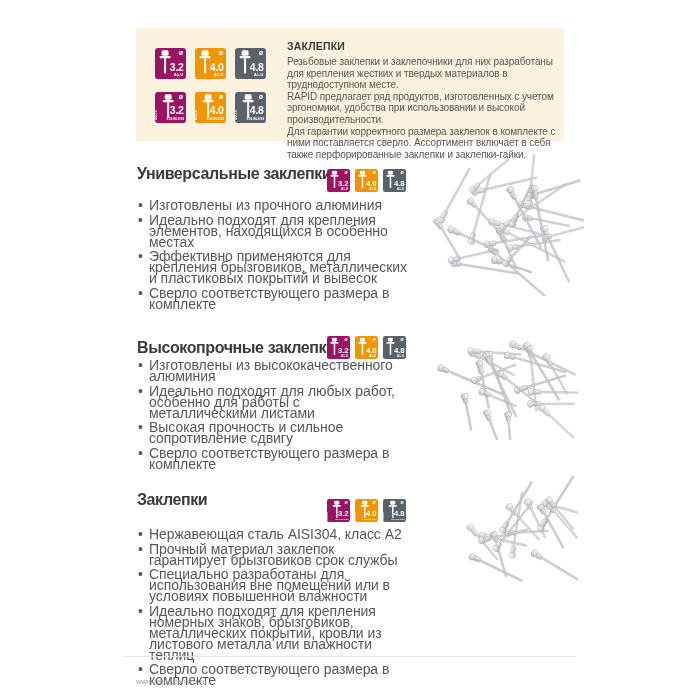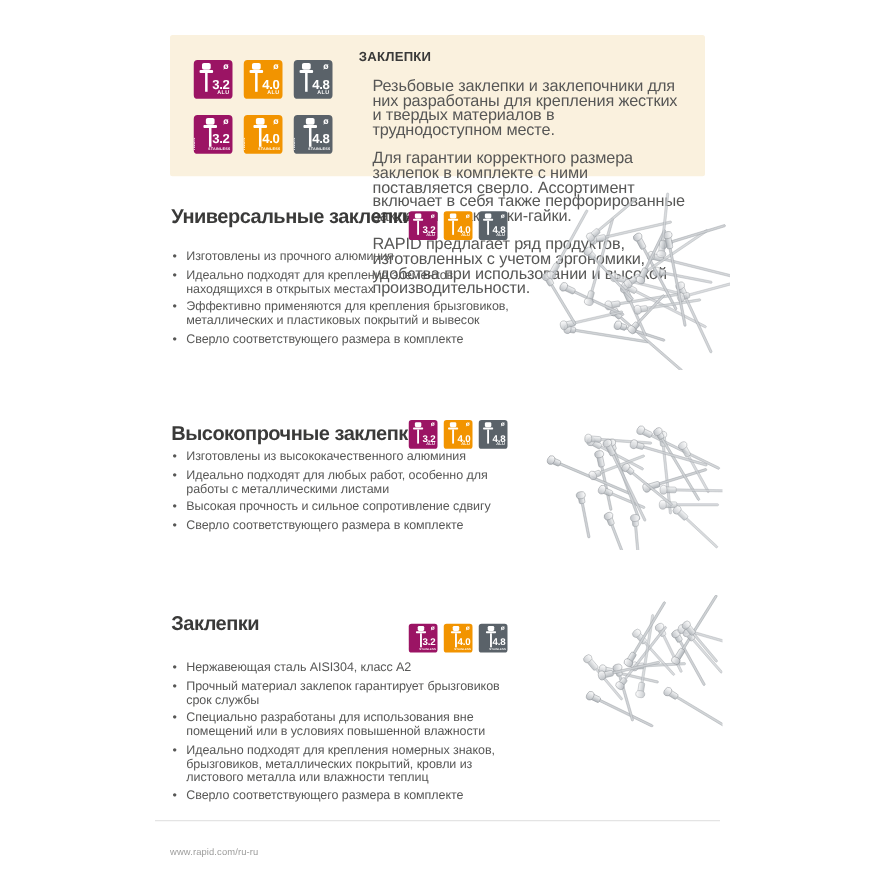--- a/index.html
+++ b/index.html
@@ -4,39 +4,39 @@
 <style>
   html,body{margin:0;padding:0}
   body{width:700px;height:700px;background:#fff;font-family:"Liberation Sans",sans-serif;position:relative;overflow:hidden}
   .page{position:absolute;inset:0;background:#ffffff}
 
   
   .panel{position:absolute;left:136px;top:28px;width:428px;height:113px;border-radius:2px}
   .badges-grid{position:absolute;left:19px;top:20px;display:grid;grid-template-columns:repeat(3,31px);grid-auto-rows:31px;gap:13px 9px}
   .intro-text{position:absolute;left:151px;top:12px;width:274px}
   .intro-title{font-size:10.5px;font-weight:bold;margin:0 0 4px;color:#3a3a39;letter-spacing:.2px}
-  .intro-p{margin:11px;font-size:13px;line-height:11.6px;color:#575756;letter-spacing:-.1px}
+  .intro-p{margin:0;font-size:10px;line-height:11.6px;color:#575756;letter-spacing:-.1px}
 
   
   .badge{position:relative;display:inline-block;vertical-align:top}
   .b-in{position:absolute;left:0;top:0;width:40px;height:40px;border-radius:4px;transform-origin:0 0;color:#fff;overflow:hidden}
   .b-in .rivet-glyph{position:absolute;top:2px;left:4px}
   .b-stain .rivet-glyph{left:8px}
   .b-in .dia{position:absolute;right:4px;top:2px;font-size:9px;font-weight:bold;line-height:9px}
   .b-in .num{position:absolute;right:3px;bottom:8px;font-size:13.5px;font-weight:bold;letter-spacing:-.3px;line-height:13px}
   .b-stain .num{bottom:9px}
   .b-in .mat{position:absolute;right:3px;bottom:3px;font-size:5.5px;font-weight:bold;letter-spacing:.5px;line-height:5.5px}
   .b-in .stain{position:absolute;right:2px;bottom:3px;font-size:3.8px;font-weight:bold;letter-spacing:.25px;line-height:4px}
   .b-in .inox{position:absolute;left:3px;bottom:4px;font-size:4.8px;font-weight:bold;letter-spacing:.3px;line-height:5px;transform:rotate(-90deg);transform-origin:left bottom;white-space:nowrap}
 
   
   .sec-title{position:absolute;left:137px;font-size:16px;font-weight:bold;color:#3a3a39;line-height:19px;letter-spacing:-.4px}
   .sec-badges{position:absolute;left:327px;display:flex;gap:5px;height:23px}
   .sec-bullets{position:absolute;left:138px;width:270px}
-  .bullet{display:flex;font-size:10px;line-height:11px;color:#575756;margin-bottom:3.5px;letter-spacing:-.05px}
+  .bullet{display:flex;font-size:14px;line-height:11px;color:#575756;margin-bottom:3.5px;letter-spacing:-.05px}
   .bullet::before{content:"\2022";flex:0 0 11px;color:#575756}
   .pile{position:absolute}
 
   
   .footer-line{position:absolute;left:124px;top:656px;width:452px;border-top:1px solid #e4e4e4;height:0}
   .footer-url{position:absolute;left:136px;top:677px;font-size:7.5px;color:#9d9d9c;text-decoration:none;letter-spacing:.1px}
 </style>
 </head>
 <body>
 
@@ -118,22 +118,22 @@
             <span class="inox">INOX</span>
             <span class="stain">STAINLESS</span>
           </div>
         </div>
       </div>
     <div class="intro-text">
       <h1 class="intro-title">ЗАКЛЕПКИ</h1>
       <div>
 
       <p class="intro-p">Резьбовые заклепки и заклепочники для них разработаны для крепления жестких и твердых материалов в труднодоступном месте.</p>
+          <p class="intro-p">RAPID предлагает ряд продуктов, изготовленных с учетом эргономики, удобства при использовании и высокой производительности.</p>
           <p class="intro-p">Для гарантии корректного размера заклепок в комплекте с ними поставляется сверло. Ассортимент включает в себя также перфорированные заклепки и заклепки-гайки.</p>
-          <p class="intro-p">RAPID предлагает ряд продуктов, изготовленных с учетом эргономики, удобства при использовании и высокой производительности.</p>
         </div>
     </div>
   </section>
 
   <div class="sec-title" style="top:164px">
 
   <div>Универсальные заклепки</div>
     </div>
   <div class="sec-badges" style="top:169px">
       <div class="badge" style="width:23px;height:23px">
@@ -169,21 +169,21 @@
           </svg>
           <span class="dia">ø</span>
           <span class="num">4.8</span>
           <span class="mat">ALU</span>
         </div>
       </div>
     </div>
   <div class="sec-bullets" style="top:200px">
 
   <div class="bullet">Изготовлены из прочного алюминия</div>
-      <div class="bullet">Идеально подходят для крепления элементов, находящихся в открытых местах</div>
+      <div class="bullet">Идеально подходят для крепления элементов, находящихся в особенно местах</div>
       <div class="bullet">Эффективно применяются для крепления брызговиков, металлических и пластиковых покрытий и вывесок</div>
       <div class="bullet">Сверло соответствующего размера в комплекте</div>
     </div>
   <svg class="pile" style="left:406px;top:150px" width="178" height="146" viewBox="0 0 178 146">
       <defs>
         <linearGradient id="gb1" x1="0" y1="0" x2="0" y2="1">
           <stop offset="0" stop-color="#f4f5f6"></stop>
           <stop offset="1" stop-color="#aeb3b8"></stop>
         </linearGradient>
         <linearGradient id="gc1" x1="0" y1="0" x2="0" y2="1">

